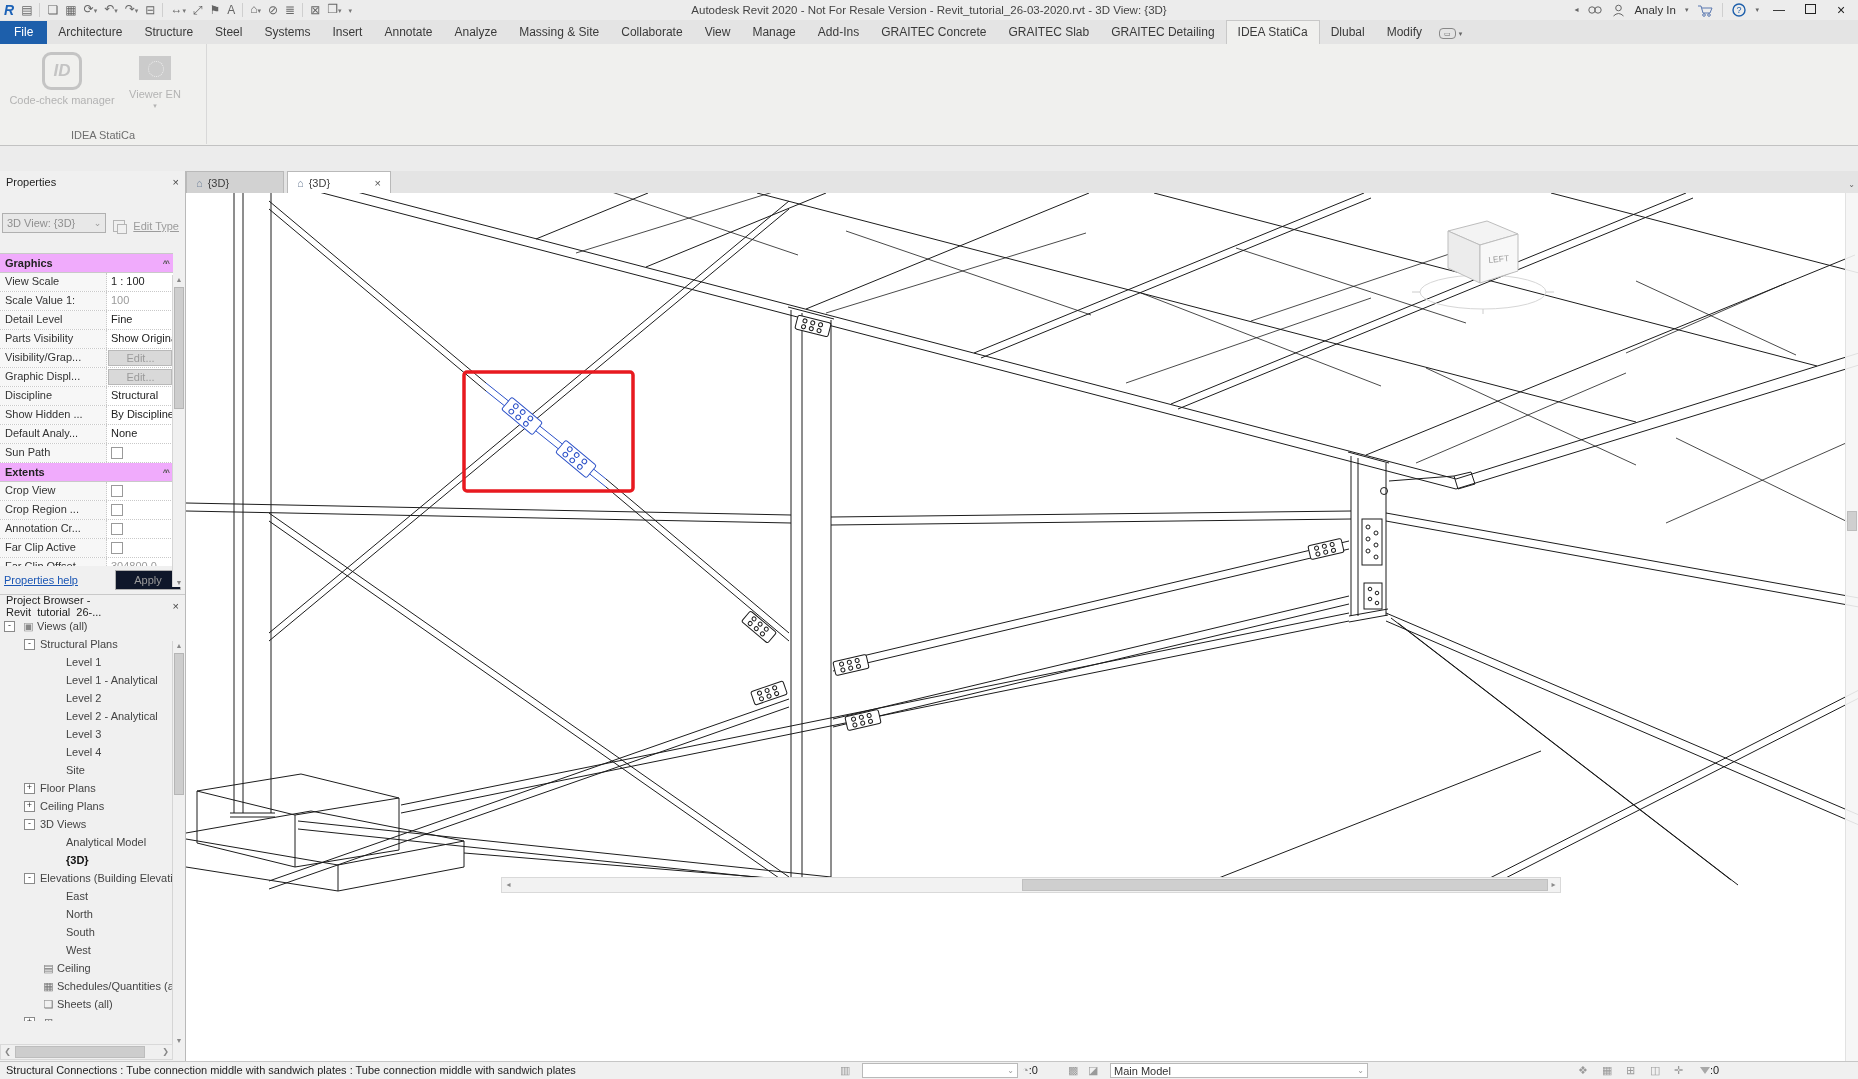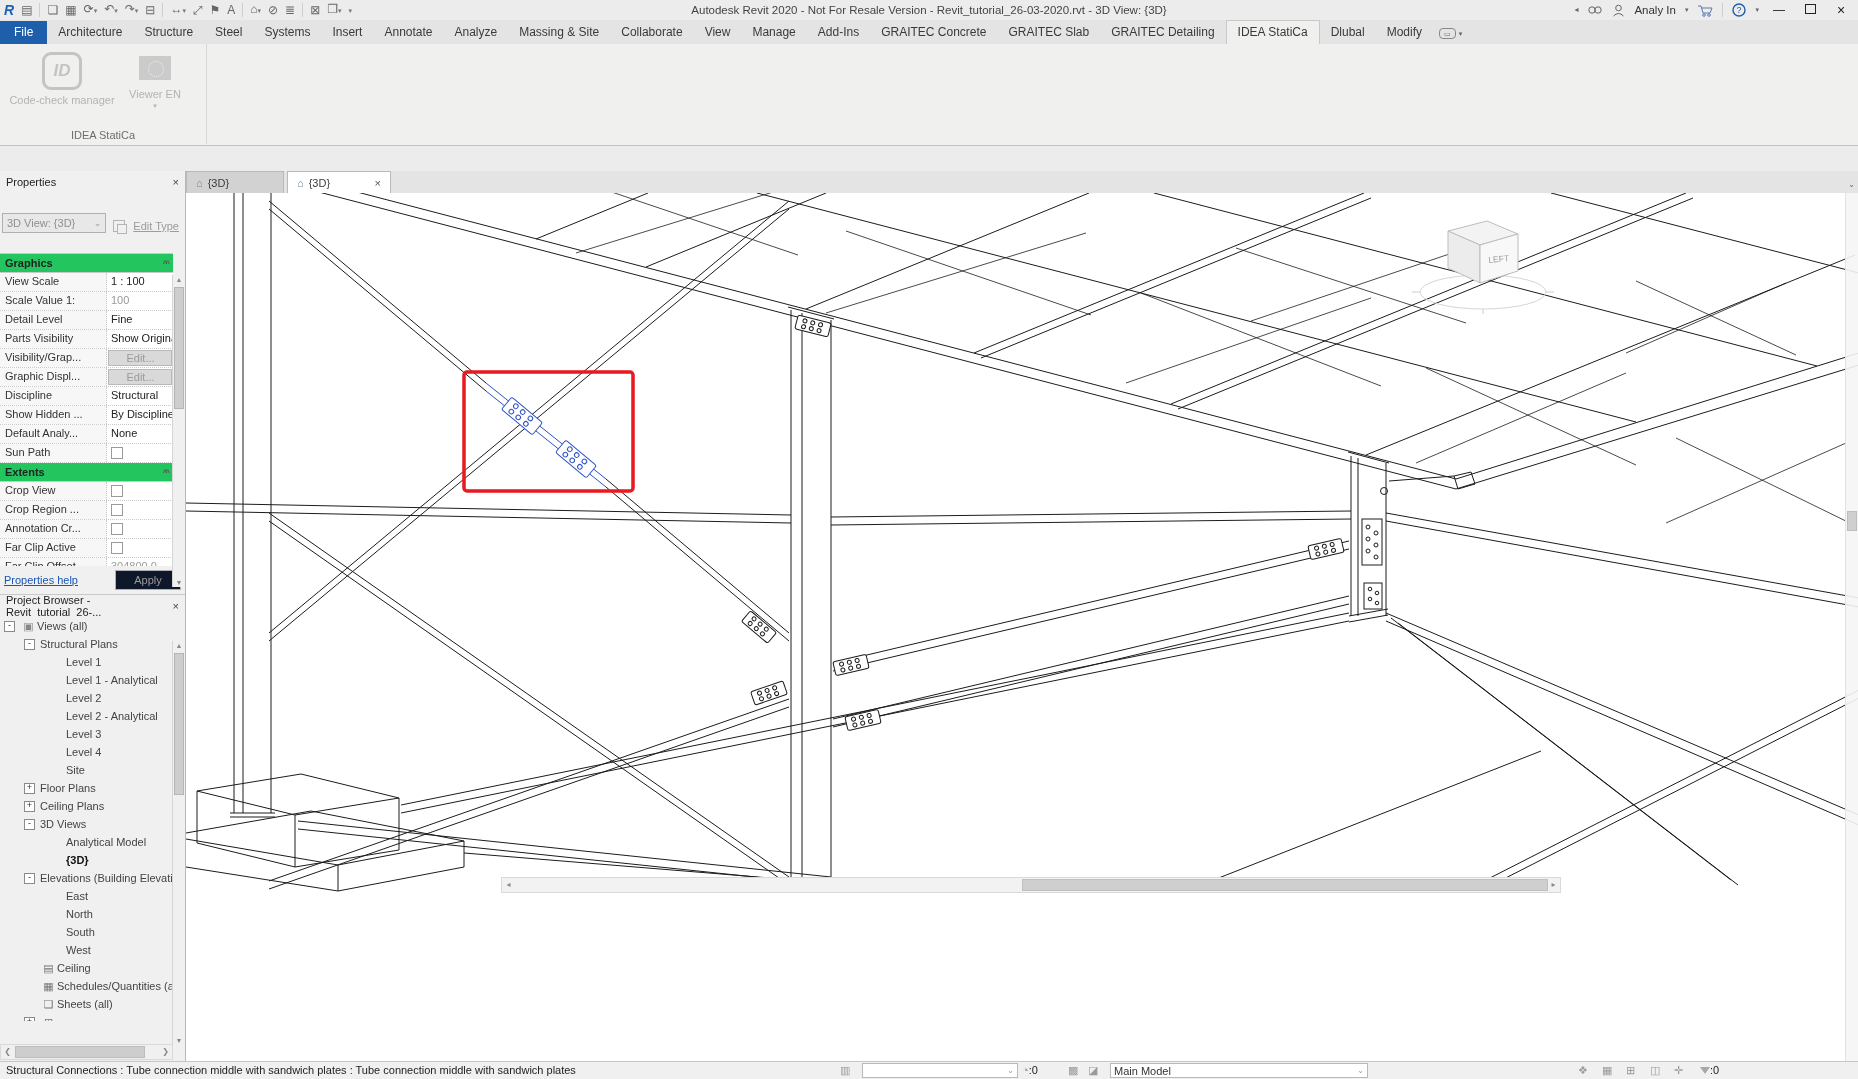--- a/index.html
+++ b/index.html
@@ -51,21 +51,21 @@
   .typebox .dd{position:absolute;right:4px;color:#888;font-size:9px;}
   .houseicon{width:44px;height:40px;margin-left:6px;}
   .selrow{height:24px;display:flex;align-items:center;gap:3px;padding:18px 2px;}
   .typesel{flex:1;height:18px;background:#e8e8e8;border:1px solid #b0b0b0;color:#8f8f8f;
            display:flex;align-items:center;padding:0 4px;}
   .typesel .dd{margin-left:auto;font-size:9px;color:#9a9a9a;}
   .edittype{height:18px;display:flex;align-items:flex-end;gap:8px;color:#9c9c9c;padding:0 4px;text-decoration:underline;}
   .etico{width:10px;height:10px;border:1px solid #b5b5b5;position:relative;}
   .etico::after{content:"";position:absolute;left:3px;top:3px;width:8px;height:8px;border:1px solid #b5b5b5;background:#f0f0f0;}
   .propgrid{position:relative;height:312px;overflow:hidden;background:#fff;border-top:1px solid #c9c9c9;margin-right:12px;}
-  .phead{height:18px;background:#22c55e;display:flex;align-items:center;padding:0 5px;font-weight:bold;color:#222;border-bottom:1px solid #c9c9c9;}
+  .phead{height:18px;background:#f0abfc;display:flex;align-items:center;padding:0 5px;font-weight:bold;color:#222;border-bottom:1px solid #c9c9c9;}
   .phead .chev{margin-left:auto;font-size:8px;color:#555;letter-spacing:-2px;}
   .prow{height:18px;display:flex;border-bottom:1px dotted #c9c9c9;background:#fff;align-items:stretch;}
   .pl{width:98px;padding:2px 3px 0 5px;background:#f7f7f7;border-right:1px dotted #c9c9c9;color:#333;white-space:nowrap;overflow:hidden;}
   .pv{flex:1;padding:2px 3px 0 4px;color:#222;white-space:nowrap;overflow:hidden;}
   .prow[data-kind="gray"] .pv{color:#9a9a9a;}
   .prow[data-kind="button"] .pv{background:#d9d9d9;border:1px solid #b9b9b9;color:#9a9a9a;text-align:center;margin:1px;padding-top:1px;}
   .prow[data-kind="check"] .pv::before{content:"";display:inline-block;width:10px;height:10px;border:1px solid #9a9a9a;background:#fff;margin-top:1px;}
   .vscroll{position:absolute;right:0;width:12px;background:#f0f0f0;border-left:1px solid #d5d5d5;}
   .vscroll .arr{position:absolute;left:0;right:0;text-align:center;font-size:7px;color:#888;}
   .vscroll .thumb{position:absolute;left:1px;right:1px;background:#cdcdcd;border:1px solid #b5b5b5;}

